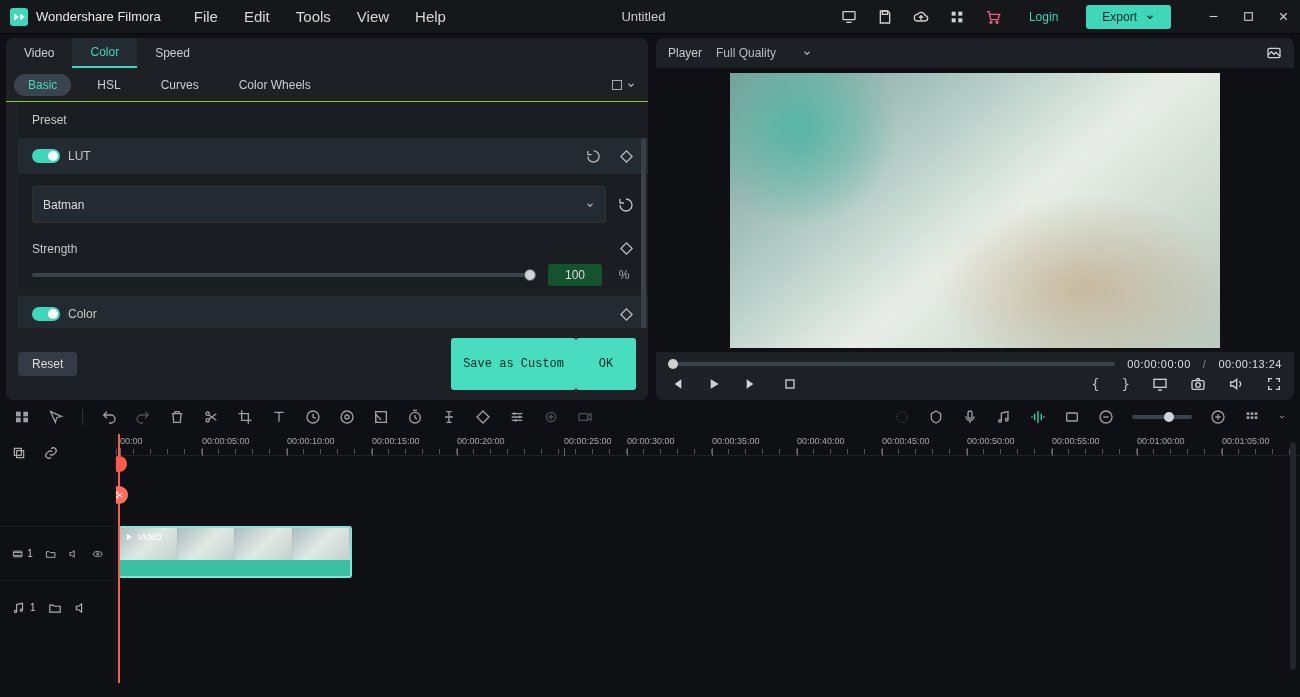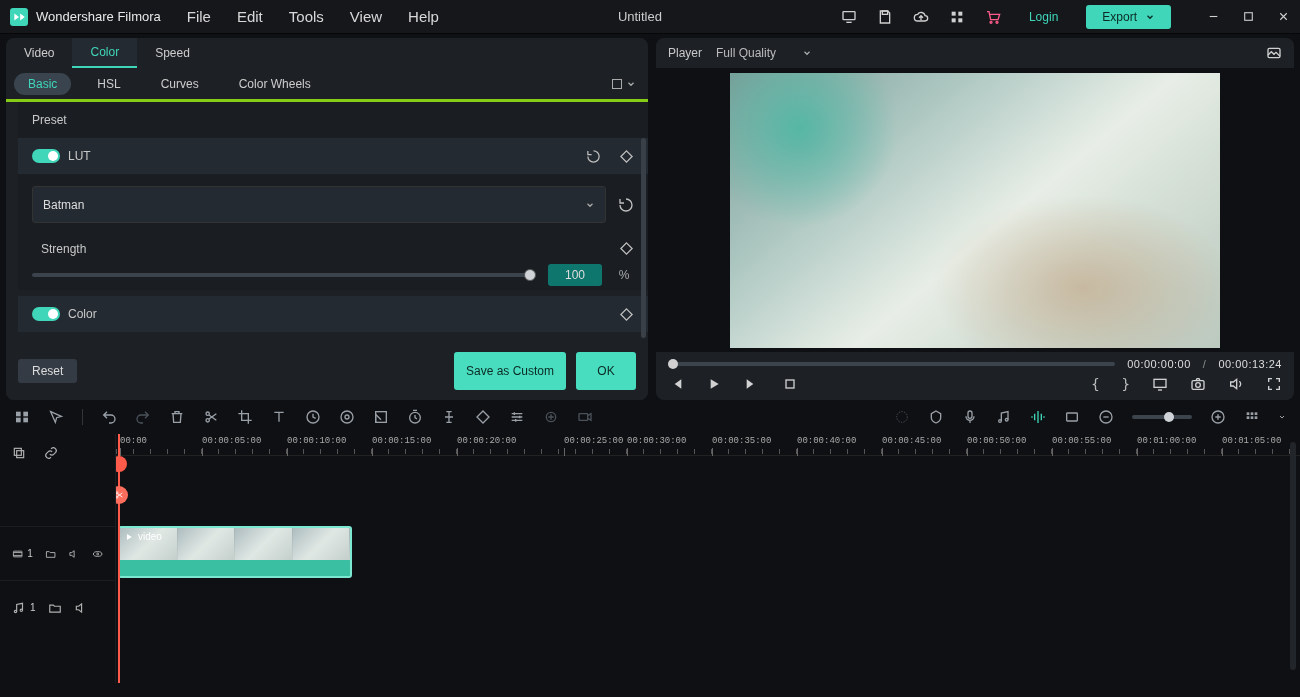--- a/index.html
+++ b/index.html
@@ -3,21 +3,21 @@
 <meta charset="utf-8">
 <style>
 * { margin:0; padding:0; box-sizing:border-box; font-family:"Segoe UI",Arial,sans-serif; }
 body { background:#0e1013; color:#c8c8c8; font-size:12px; width:1300px; height:697px; overflow:hidden; user-select:none; }
 svg { display:block; }
 
 
 .titlebar { height:34px; background:#15171b; display:flex; align-items:center; padding:0 10px; border-bottom:1px solid #060708; }
 .logo { width:18px; height:18px; background:#3fd6b9; border-radius:3px; display:flex; align-items:center; justify-content:center; margin-right:8px; }
 .logo svg{width:14px;height:14px;}
-.app-name { font-size:13px; color:#e8e8e8; margin-right:26px; }
+.app-name { font-size:13px; color:#e8e8e8; margin-right:33px; }
 .menu { display:flex; gap:26px; }
 .menu span { font-size:15px; color:#d8d8d8; cursor:pointer; }
 .title-center { flex:1; text-align:center; color:#ccc; font-size:13px; }
 .title-right { display:flex; align-items:center; gap:20px; }
 .ticon { width:16px; height:16px; color:#d0d0d0; cursor:pointer; }
 .cart-icon { color:#ff5b8a; }
 .login { color:#3fd6b9; font-size:12px; padding:4px 8px; cursor:pointer; }
 .export-btn { background:#3fd6b9; color:#0b2a23; font-size:12px; padding:5px 16px; border-radius:3px; display:flex; align-items:center; gap:8px; cursor:pointer;}
 .export-btn .chev{width:10px;height:10px;}
 .win-btns { display:flex; gap:22px; margin-left:16px;}
@@ -25,47 +25,47 @@
 
 
 .main { display:flex; gap:8px; padding:4px 6px 0 6px; height:366px;}
 .panel { background:#1d2126; border-radius:8px; flex:1; display:flex; flex-direction:column; overflow:hidden; }
 
 
 .left-panel { max-width:642px; }
 .tab-row1 { display:flex; height:30px; align-items:stretch; }
 .tab1 { padding:0 18px; display:flex; align-items:center; font-size:12px; color:#ccc; cursor:pointer; }
 .tab1.active { background:#242a31; color:#3fd6b9; border-bottom:2px solid #3fd6b9;}
-.tab-row2 { display:flex; height:34px; align-items:center; padding:0 8px; background:#1d2126; border-bottom:3px solid #84cc16;}
+.tab-row2 { display:flex; height:34px; align-items:center; padding:0 8px; background:#1d2126; border-bottom:1px solid #84cc16;}
 .tab2 { padding:4px 14px; border-radius:14px; font-size:12px; color:#ccc; margin-right:12px; cursor:pointer;}
 .tab2.active { background:#39444f; color:#3fd6b9;}
 .tab2-spacer{flex:1;}
 .compare-btn{display:flex;align-items:center;gap:4px; margin-right:4px;}
 .compare-glyph{border:1px solid #aaa; width:10px;height:10px; display:inline-block;}
 .panel-scroll{flex:1; overflow:hidden; position:relative;padding-left:12px;}
 .section-head{height:36px; display:flex; align-items:center; padding:0 14px; background:#242a31; font-size:12px; }
 .preset-head{background:#1a1e23;}
 .t-switch{width:28px;height:14px;border-radius:7px;background:#3fd6b9;position:relative;margin-right:8px;display:inline-block;}
 .t-switch::after{content:"";position:absolute;width:10px;height:10px;border-radius:50%;background:#fff;top:2px;right:2px;}
 .head-spacer{flex:1;}
 .hicon{width:15px;height:15px;color:#c0c0c0;margin-left:18px;cursor:pointer;}
 .section-body{padding:12px 14px 4px; background:#1a1e23;}
 .dropdown{display:flex;align-items:center;background:#242a31;border:1px solid #333;border-radius:3px;height:37px;flex:1;padding:0 10px;font-size:12px;color:#ddd;justify-content:space-between;}
 .dropdown-row{display:flex;align-items:center;gap:12px;}
 .reset-icn{width:16px;height:16px;color:#c0c0c0;cursor:pointer;}
-.strength-row{margin-top:18px;display:flex;justify-content:space-between;align-items:center;font-size:12px;margin-left:9px;}
+.strength-row{margin-top:18px;display:flex;justify-content:space-between;align-items:center;font-size:12px;}
 .slider-row{margin-top:8px;display:flex;align-items:center;gap:12px;}
 .slider-track{flex:1;height:4px;background:#3b434c;border-radius:2px;position:relative;}
 .slider-thumb{position:absolute;right:0;top:-4px;width:12px;height:12px;border-radius:50%;background:#cfd3d7;border:1px solid #555;}
-.value-box{background:#0f766e;border-radius:3px;width:54px;height:22px;display:flex;align-items:center;justify-content:center;font-size:12px;color:#ddd;}
+.value-box{background:#14532d;border-radius:3px;width:54px;height:22px;display:flex;align-items:center;justify-content:center;font-size:12px;color:#ddd;}
 .pct{width:20px;text-align:center;color:#aaa;}
-.btn-row{display:flex;padding:10px 12px;gap:10px;align-items:center;background:#1d2126;}
+.btn-row{display:flex;padding:10px 12px;align-items:center;background:#1d2126;}
 .reset-btn{background:#343b44;color:#ddd;padding:5px 14px;border-radius:3px;font-size:12px;cursor:pointer;}
 .btn-row-spacer{flex:1;}
-.btn-accent{background:#49ddc0;color:#0b2a23;padding:12px 12px;border-radius:3px;font-size:12px;cursor:pointer;}
+.btn-accent{background:#49ddc0;color:#0b2a23;padding:19px 12px;border-radius:3px;font-size:12px;cursor:pointer;font-family:Liberation Mono, monospace;}
 .btn-ok{width:60px;text-align:center;}
 .scroll-thumb{position:absolute;right:2px;top:36px;width:5px;height:200px;background:#3a4048;border-radius:3px;}
 
 
 .right-panel{max-width:638px;}
 .player-top{display:flex;align-items:center;height:30px;padding:0 12px;gap:14px;}
 .q-drop{display:flex;align-items:center;gap:26px;color:#bbb;font-size:12px;cursor:pointer;}
 .player-top-spacer{flex:1;}
 .preview{flex:1;display:flex;align-items:center;justify-content:center;background:#0e1013;}
 .preview-img{width:490px;height:275px;
@@ -97,21 +97,21 @@
 
 .timeline{display:flex;height:249px;background:#0e1013;}
 .tl-left{width:116px;border-right:1px solid #1a1d22;display:flex;flex-direction:column;}
 .tl-left-head{height:38px;display:flex;align-items:center;gap:18px;padding:0 12px;}
 .tl-track-head{height:54px;display:flex;align-items:center;gap:12px;padding:0 12px;border-top:1px solid #1a1d22;}
 .tl-track-head.video{margin-top:54px;}
 .thicon{width:14px;height:14px;color:#b0b0b0;}
 .track-num{font-size:10px;color:#ccc;margin-left:-8px;}
 .tl-right{flex:1;position:relative;overflow:hidden;}
 .ruler{height:22px;display:flex;align-items:flex-end;position:relative;font-size:9px;color:#aaa;border-bottom:1px solid #222;}
-.ruler-seg{position:absolute;top:2px;white-space:nowrap;font-family:Liberation Mono, monospace;}
+.ruler-seg{position:absolute;top:2px;white-space:nowrap;}
 .ruler-seg::before{content:"";position:absolute;left:0;top:12px;width:1px;height:8px;background:#666;}
 .ruler-ticks{position:absolute;top:15px;left:0;right:0;height:5px;
  background:repeating-linear-gradient(90deg,#555 0 1px,transparent 1px 17px);}
 .playhead{position:absolute;left:2px;top:0;bottom:0;width:2px;background:#ff5b4a;z-index:5;}
 .playhead::before{content:"";position:absolute;top:22px;left:-7px;width:16px;height:16px;border-radius:50%;background:#ff5b4a;}
 .playhead-scissor{position:absolute;top:52px;left:-8px;width:18px;height:18px;border-radius:50%;background:#ff6e5d;display:flex;align-items:center;justify-content:center;}
 .playhead-scissor svg{width:10px;height:10px;color:#fff;}
 .clip{position:absolute;left:2px;top:92px;width:234px;height:52px;border:2px solid #7de8d1;border-radius:3px;background:#42c4ab;overflow:hidden;display:flex;flex-direction:column;}
 .clip-thumbs{flex:1;display:flex;}
 .clip-thumbs div{flex:1;background:linear-gradient(135deg,#aebdc0,#e0e8e4 50%,#c4cfcb);border-right:1px solid rgba(0,0,0,0.05);}

